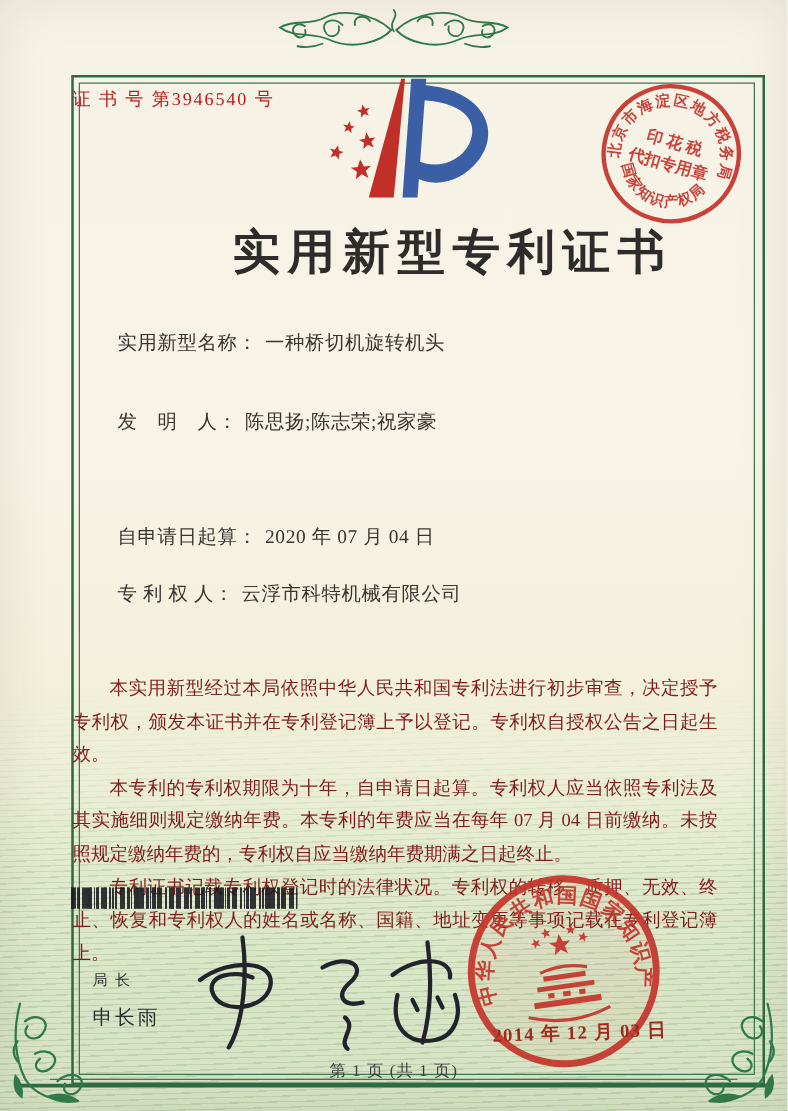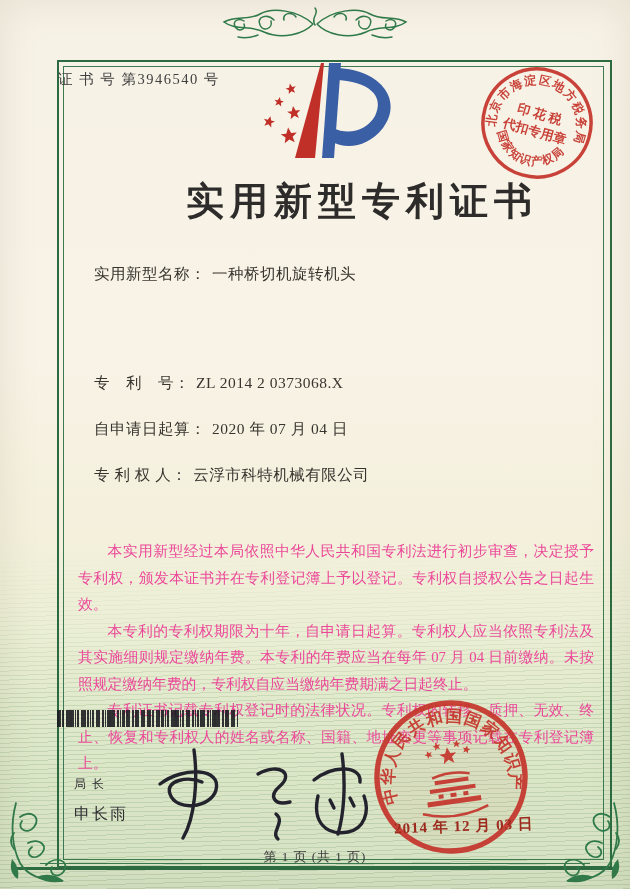--- a/index.html
+++ b/index.html
@@ -18,30 +18,30 @@
     mask-image:linear-gradient(180deg,transparent 0 62%,rgba(0,0,0,.45) 72%,#000 80%);
   }
   .border-rect{position:absolute;left:57px;top:60px;width:551px;height:804px;border:2.5px solid #2c6b41;}
   .border-inner{position:absolute;left:63px;top:66px;width:539px;height:792px;border:1px solid #3b7a50;}
   .bottom-line{position:absolute;left:14px;width:602px;top:867px;height:2.5px;background:#2c6b41;}
   .bottom-line-thin{position:absolute;left:40px;width:550px;top:863px;height:1px;background:#3b7a50;}
   .ornament-top{position:absolute;left:210px;top:5px;}
   .corner{position:absolute;}
   .corner-bl{left:6px;top:799px;}
   .corner-br{right:6px;top:799px;transform:scaleX(-1);}
-  .cert-no{position:absolute;left:58px;top:70px;font-size:14.5px;letter-spacing:1.5px;color:#404040;}
+  .cert-no{position:absolute;left:58px;top:70px;font-size:14.5px;letter-spacing:1.5px;color:#b91c1c;}
   .logo{position:absolute;left:243px;top:56px;}
   .tax-stamp{position:absolute;left:472px;top:58px;transform:rotate(16deg);opacity:.92;}
   .title{position:absolute;left:0;top:176px;width:100%;text-align:center;
     font-size:38px;font-weight:bold;color:#2d2c2a;letter-spacing:6px;text-indent:6px;padding-left:44px;}
   .field{position:absolute;left:58px;font-size:15.5px;color:#38352f;letter-spacing:.5px;white-space:pre;margin-left:36px;}
   .field .fvalue{margin-left:6px;}
   .f0{top:264px}.f1{top:327px}.f2{top:373px}.f3{top:419px}.f4{top:465px}.f5{top:513px}
   .paras{position:absolute;left:58px;top:538px;width:516px;font-size:14.8px;line-height:26.5px;
-    color:#ec4899;text-align:justify;padding-left:20px;}
+    color:#7f1d1d;text-align:justify;}
   .paras p{margin:0;text-indent:2em;}
   .barcode{position:absolute;left:57px;top:710px;width:181px;height:17px;
     background-image:
       repeating-linear-gradient(90deg,#191920 0 2px,transparent 2px 5px),
       repeating-linear-gradient(90deg,#191920 0 1px,transparent 1px 3px),
       repeating-linear-gradient(90deg,#14141a 0 3px,transparent 3px 13px);
     opacity:.88;}
   .signer{position:absolute;left:74px;top:776px;color:#2f2f33;}
   .signer .s-title{font-size:12px;letter-spacing:6px;}
   .signer .s-name{font-size:16px;letter-spacing:2px;margin-top:11px;}
@@ -136,21 +136,21 @@
     <text class="red" font-size="11.5" letter-spacing="1" font-weight="bold">
       <textPath href="#taxArcBot">国家知识产权局</textPath>
     </text>
     <text class="red" x="65" y="60" text-anchor="middle" font-size="13" font-weight="bold">印 花 税</text>
     <text class="red" x="65" y="78" text-anchor="middle" font-size="13" font-weight="bold">代扣专用章</text>
   </svg>
 
   <div class="title">实用新型专利证书</div>
 
   <div class="field f0"><span class="flabel">实用新型名称：</span><span class="fvalue">一种桥切机旋转机头</span></div>
-  <div class="field f2"><span class="flabel">专　利　号：</span><span class="fvalue">ZL 2014 2 0373068.X</span></div>
+  <div class="field f1"><span class="flabel">发　明　人：</span><span class="fvalue">陈思扬;陈志荣;祝家豪</span></div>
   <div class="field f3"><span class="flabel">自申请日起算：</span><span class="fvalue">2020 年 07 月 04 日</span></div>
   <div class="field f4"><span class="flabel">专 利 权 人：</span><span class="fvalue">云浮市科特机械有限公司</span></div>
 
   <div class="paras">
     <p>本实用新型经过本局依照中华人民共和国专利法进行初步审查，决定授予专利权，颁发本证书并在专利登记簿上予以登记。专利权自授权公告之日起生效。</p>
     <p>本专利的专利权期限为十年，自申请日起算。专利权人应当依照专利法及其实施细则规定缴纳年费。本专利的年费应当在每年 07 月 04 日前缴纳。未按照规定缴纳年费的，专利权自应当缴纳年费期满之日起终止。</p>
     <p>专利证书记载专利权登记时的法律状况。专利权的转移、质押、无效、终止、恢复和专利权人的姓名或名称、国籍、地址变更等事项记载在专利登记簿上。</p>
   </div>
 
   <div class="barcode"></div>

